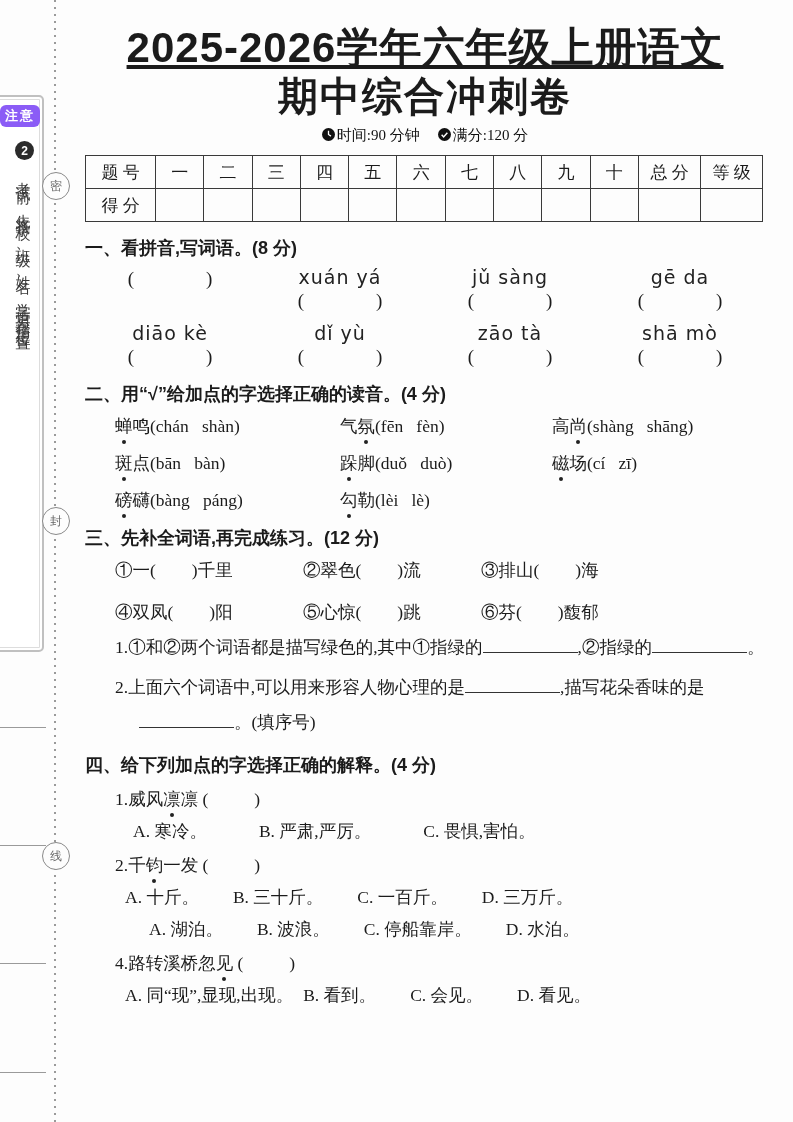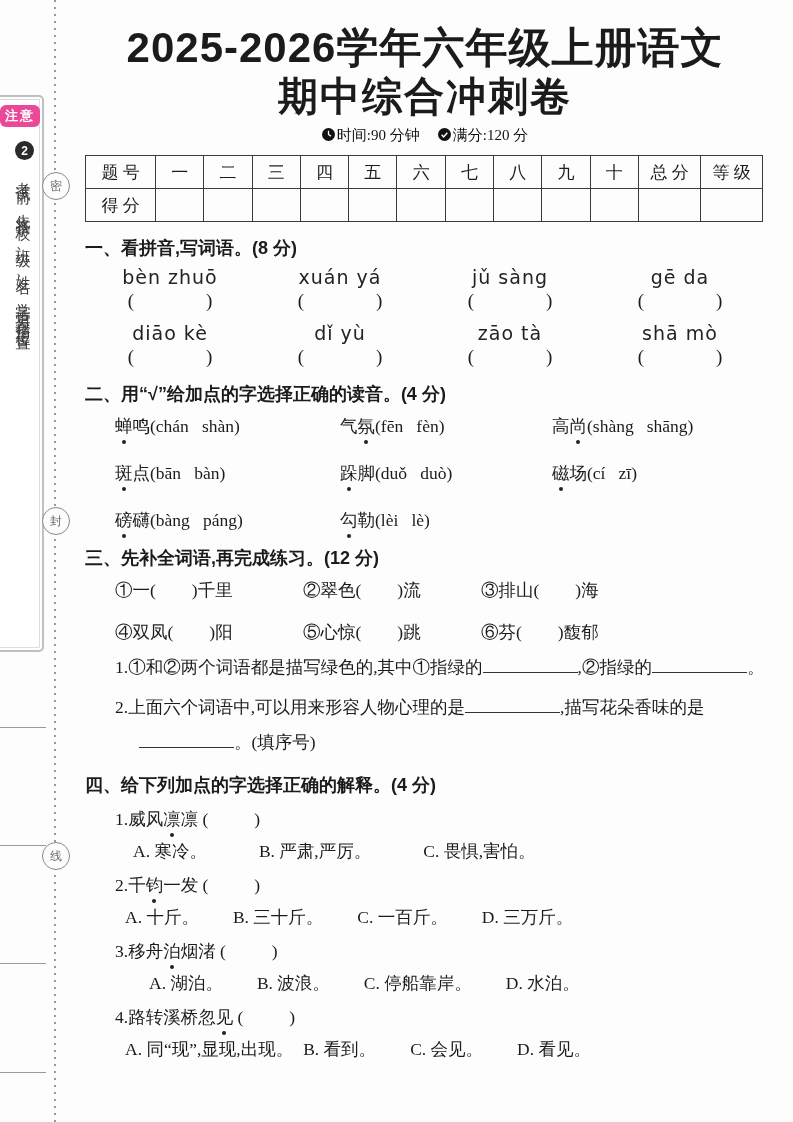--- a/index.html
+++ b/index.html
@@ -19,58 +19,58 @@
     border-radius:50%; background:#fdfdfd; color:#666; font-size:12px;
     display:flex; align-items:center; justify-content:center; z-index:2;
   }
   .notice-box {
     position:absolute; left:-14px; top:95px; width:54px; height:545px;
     border:2px solid #c0c0c0; border-radius:5px; background:#fff;
     box-shadow:inset 0 0 0 2px #fff, inset 0 0 0 3px #ddd;
     display:flex; flex-direction:column; align-items:flex-end; padding-top:8px;
   }
   .notice-badge {
-    background:#ec4899; color:#fff; font-family:"Liberation Sans",sans-serif;
+    background:#8b5cf6; color:#fff; font-family:"Liberation Sans",sans-serif;
     font-size:13px; font-weight:bold; padding:2px 5px; border-radius:6px;
     margin-right:2px; letter-spacing:2px; white-space:nowrap;
   }
   .num-circle {
     margin:14px 8px 0 0; background:#2b2b2b; color:#fff; border-radius:50%;
     width:19px; height:19px; display:flex; align-items:center; justify-content:center;
     font-size:12px; font-weight:bold; font-family:"Liberation Sans",sans-serif;
   }
   .vtext {
     writing-mode:vertical-rl; text-orientation:upright;
     font-size:15px; color:#3a3a3a; letter-spacing:4px; line-height:1.2;
     height:430px; margin:10px 10px 0 0;
   }
   .stub-line { position:absolute; left:0; height:1px; background:#9a9a9a; width:46px; }
   
   .main { position:absolute; left:85px; top:0; width:680px; }
   .title { text-align:center; font-family:"Liberation Sans","DejaVu Sans",sans-serif; font-weight:bold; }
-  .title1 { font-size:42px; margin-top:24px; line-height:1.15; letter-spacing:1px; }
+  .title1 { font-size:42px; margin-top:24px; line-height:1.15; letter-spacing:1px;text-decoration:underline; }
   .title2 { font-size:40px; line-height:1.2; letter-spacing:2px; }
   .meta { text-align:center; font-size:15px; margin-top:6px; color:#111; }
   .meta .icon { display:inline-block; width:13px; height:13px; vertical-align:-1px; margin-right:2px; }
   .meta .m2 { margin-left:18px; }
   
   table.score { border-collapse:collapse; width:678px; margin-top:10px; table-layout:fixed; }
   table.score td { border:1.6px solid #3a3a3a; height:32px; text-align:center; font-size:17px; padding:0; }
   
   .sec-h {
     font-family:"Liberation Sans","DejaVu Sans",sans-serif; font-weight:bold;
     font-size:18px; margin:14px 0 6px 0;
   }
   .pin-grid { display:grid; grid-template-columns:repeat(4,1fr); text-align:center; margin-top:4px; }
   .pinyin { font-family:"DejaVu Sans","Liberation Sans",sans-serif; font-size:19px; letter-spacing:1px; color:#222; }
   .pparen { font-size:19px; margin-top:2px; }
   .psp { display:inline-block; width:72px; }
   .wsp { display:inline-block; width:36px; }
   .asp { display:inline-block; width:46px; }
-  .grid2 { display:grid; grid-template-columns:225px 212px 1fr; row-gap:23px; margin:8px 0 4px 30px; font-size:17.5px; }
+  .grid2 { display:grid; grid-template-columns:225px 212px 1fr; row-gap:13px; margin:8px 0 4px 30px; font-size:17.5px; }
   .grid3 { display:grid; grid-template-columns:188px 178px 1fr; row-gap:18px; margin:8px 0 6px 30px; font-size:17.5px; }
   .dc { position:relative; display:inline-block; }
   .dc::after {
     content:''; position:absolute; left:50%; transform:translateX(-50%);
     bottom:-6px; width:4px; height:4px; border-radius:50%; background:#222;
   }
   .subq { margin:6px 0 0 30px; font-size:17.5px; line-height:1.95; width:645px; padding-left:24px; text-indent:-24px; }
   .blank { display:inline-block; width:95px; border-bottom:1.2px solid #333; height:1.05em; vertical-align:baseline; }
   .q4head { margin:10px 0 0 30px; font-size:17.5px; }
   .opts { display:flex; margin:8px 0 6px 48px; font-size:17.5px; }
@@ -165,21 +165,20 @@
           <td></td>
       <td></td>
           <td></td>
     </tr>
   </tbody>
     </table>
 
   <div class="sec-h">一、看拼音,写词语。(8 分)</div>
   <div class="pin-grid">
     <div>
-        <div class="pinyin">bèn zhuō</div>
         <div class="pparen"><span>(</span><i class="psp"></i><span>)</span></div>
       </div>
     <div>
         <div class="pinyin">xuán yá</div>
         <div class="pparen"><span>(</span><i class="psp"></i><span>)</span></div>
       </div>
     <div>
         <div class="pinyin">jǔ sàng</div>
         <div class="pparen"><span>(</span><i class="psp"></i><span>)</span></div>
       </div>
@@ -242,21 +241,20 @@
   </div>
 
   <div class="q4head"><span>2.千</span><span class="dc">钧</span><span>一发</span><span> <span>(</span><i class="asp"></i><span>)</span></span></div>
   <div class="opts tight" style="margin-left:40px">
     <span>A. 十斤。</span>
     <span>B. 三十斤。</span>
     <span>C. 一百斤。</span>
     <span>D. 三万斤。</span>
   </div>
 
-  <div class="q4head"><span>3.移舟</span><span class="dc">泊</span><span>烟渚</span><span> <span>(</span><i class="asp"></i><span>)</span></span></div>
   <div class="opts tight" style="margin-left:64px">
     <span>A. 湖泊。</span>
     <span>B. 波浪。</span>
     <span>C. 停船靠岸。</span>
     <span>D. 水泊。</span>
   </div>
 
   <div class="q4head"><span>4.路转溪桥忽</span><span class="dc">见</span><span></span><span> <span>(</span><i class="asp"></i><span>)</span></span></div>
   <div class="opts tight" style="margin-left:40px">
     <span style="margin-right:10px">A. 同“现”,显现,出现。</span>

